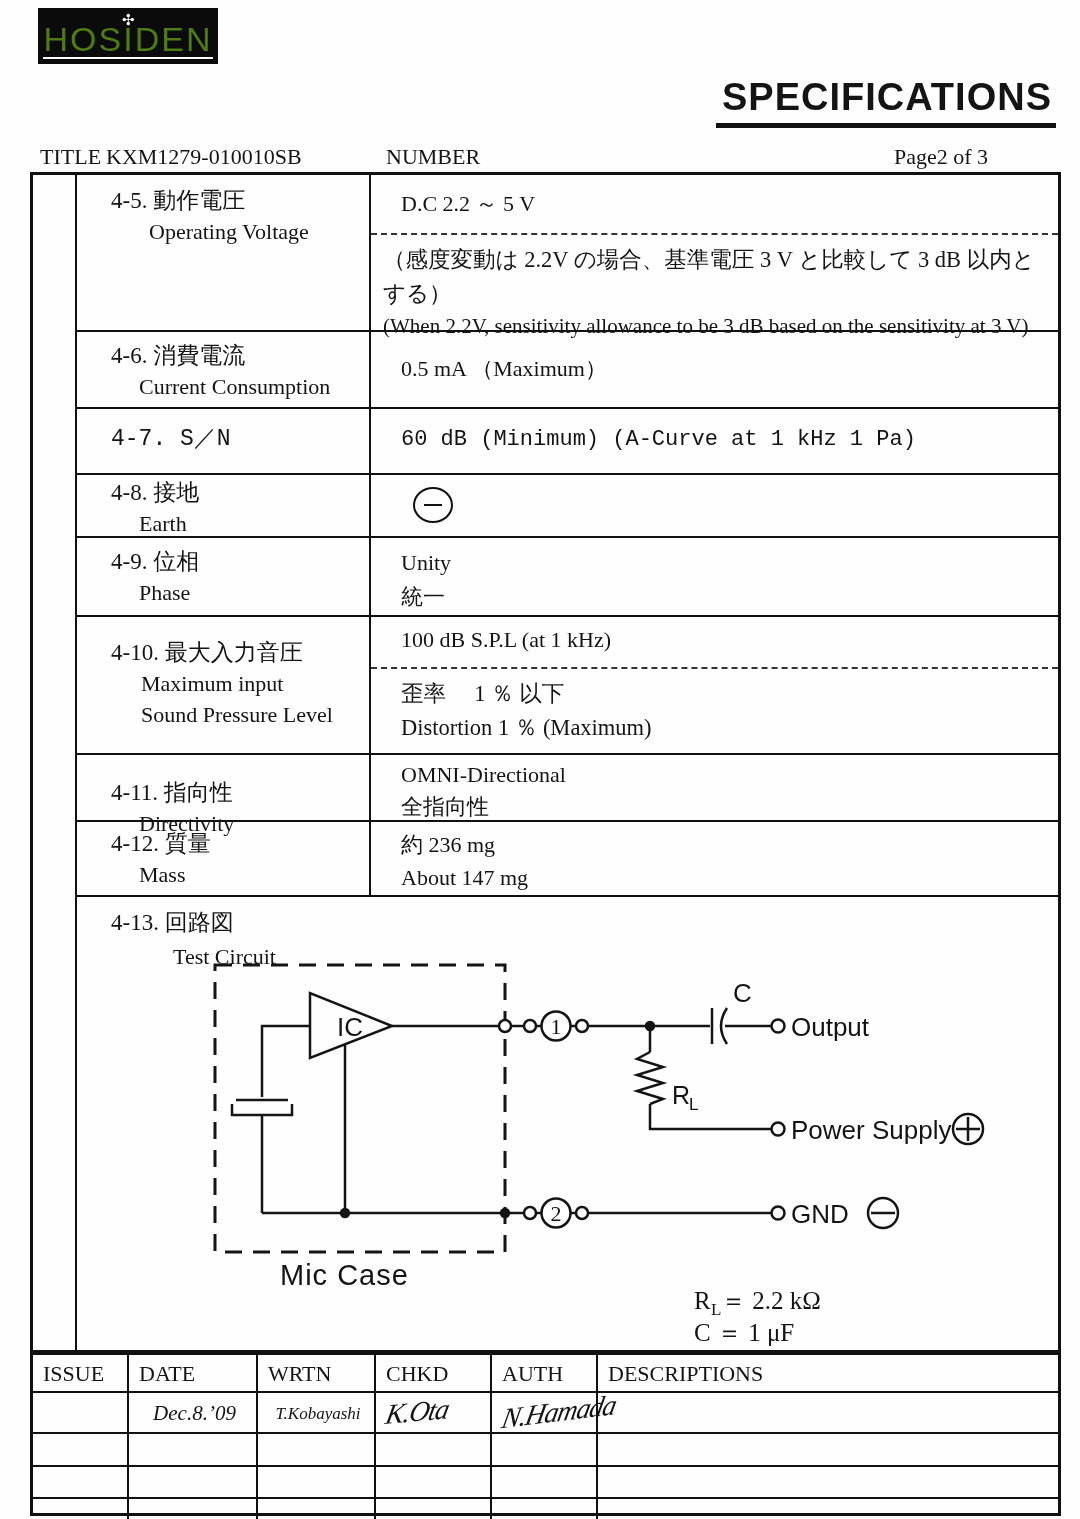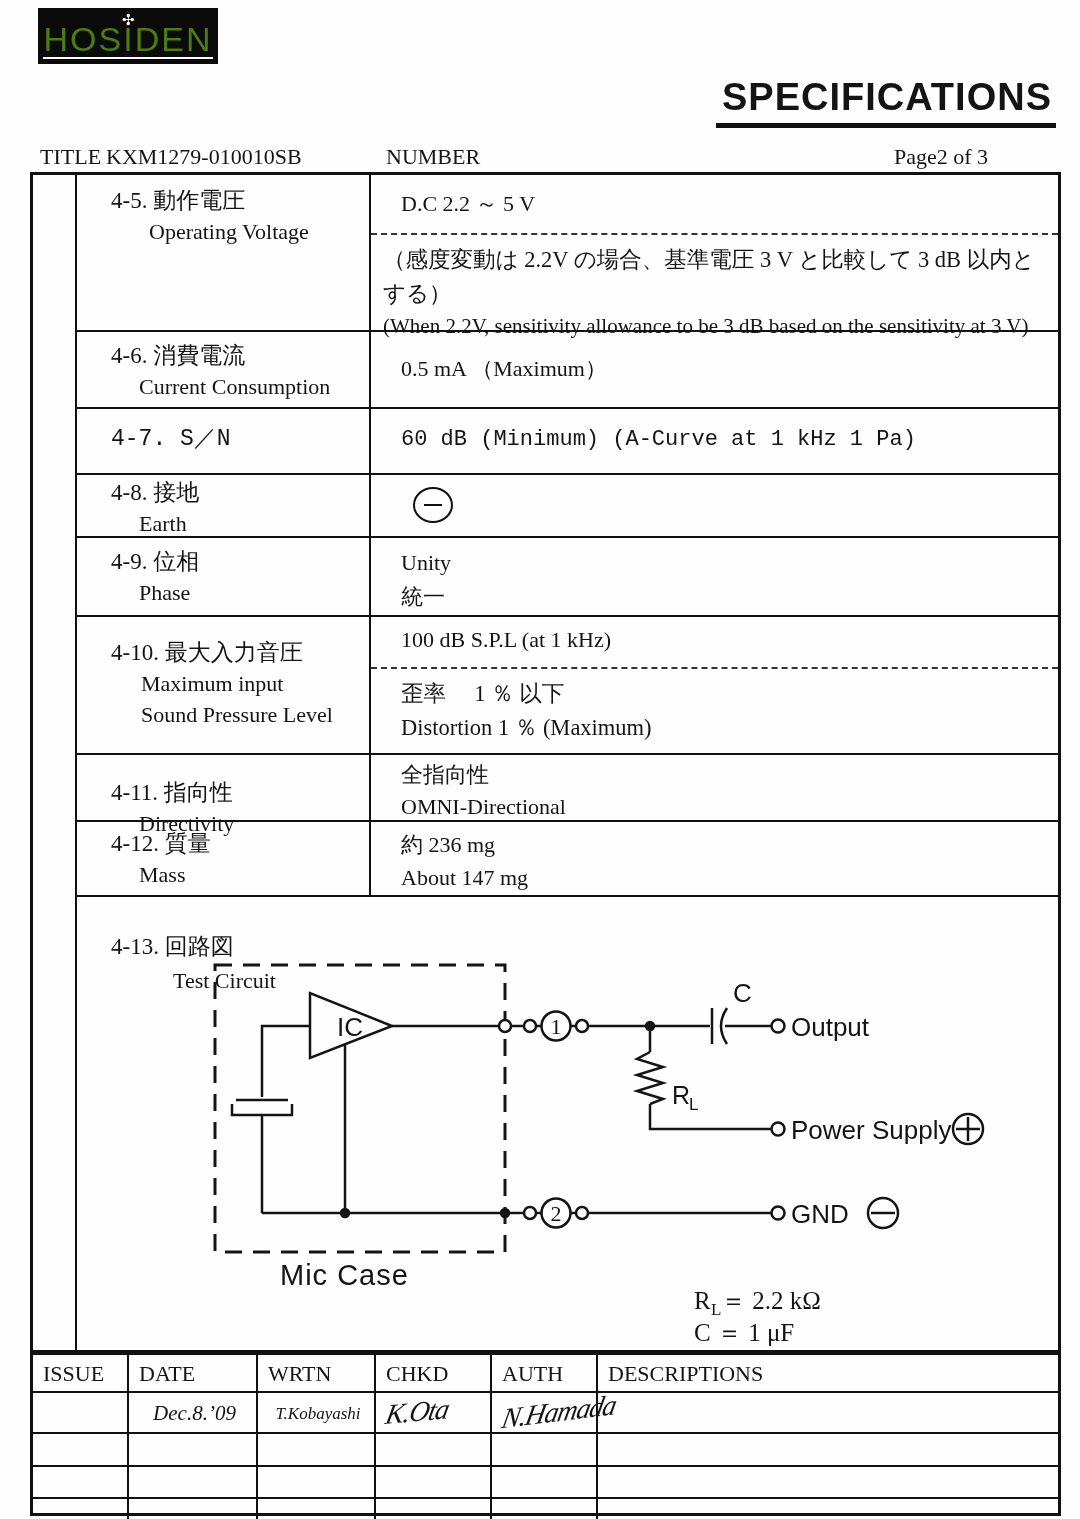--- a/index.html
+++ b/index.html
@@ -35,21 +35,21 @@
   .val .pad{padding:14px 10px 6px 30px;}
   .dashed-sep{border-top:2px dashed #333;margin:0;}
   .note{padding:8px 8px 4px 12px;font-size:22.5px;line-height:1.5;}
   .note .en-note{font-size:21px;}
   .earth-sym{display:inline-flex;align-items:center;justify-content:center;width:36px;height:32px;
        border:2.5px solid #111;border-radius:50%;margin:14px 0 0 42px;}
   .earth-sym i{display:block;width:18px;height:2.5px;background:#111;}
   .two-line{padding:10px 10px 4px 30px;line-height:1.55;}
 
   .sec-413{position:absolute;left:44px;right:0;top:720px;height:455px;font-size:23px;}
-  .sec-413 .t1{padding:12px 0 0 34px;margin-top:24px;}
+  .sec-413 .t1{padding:12px 0 0 34px;}
   .sec-413 .t2{padding:6px 0 0 96px;font-size:22px;}
 
   
   .circuit-svg{position:absolute;left:180px;top:952px;}
 
   
   .issue-table{position:absolute;left:30px;top:1352px;width:1025px;height:158px;border:3px solid #111;
        box-sizing:content-box;}
   .irow{display:grid;grid-template-columns:96px 129px 118px 116px 106px auto;border-bottom:2px solid #111;}
   .irow:last-child{border-bottom:none;}
@@ -161,22 +161,22 @@
       </div>
     </div>
 
     <div class="srow" style="top:578px;height:67px;">
       <div class="lab" style="padding-top:24px;">
         <div><span>4-11.</span> <span>指向性</span></div>
         <div class="en" style="padding-left:28px;">Directivity</div>
       </div>
       <div class="val">
         <div class="two-line" style="padding-top:6px;line-height:1.45;">
+          <div>OMNI-Directional</div>
           <div>全指向性</div>
-          <div>OMNI-Directional</div>
         </div>
       </div>
     </div>
 
     <div class="srow" style="top:645px;height:75px;">
       <div class="lab" style="padding-top:8px;">
         <div><span>4-12.</span> <span>質量</span></div>
         <div class="en" style="padding-left:28px;">Mass</div>
       </div>
       <div class="val">

